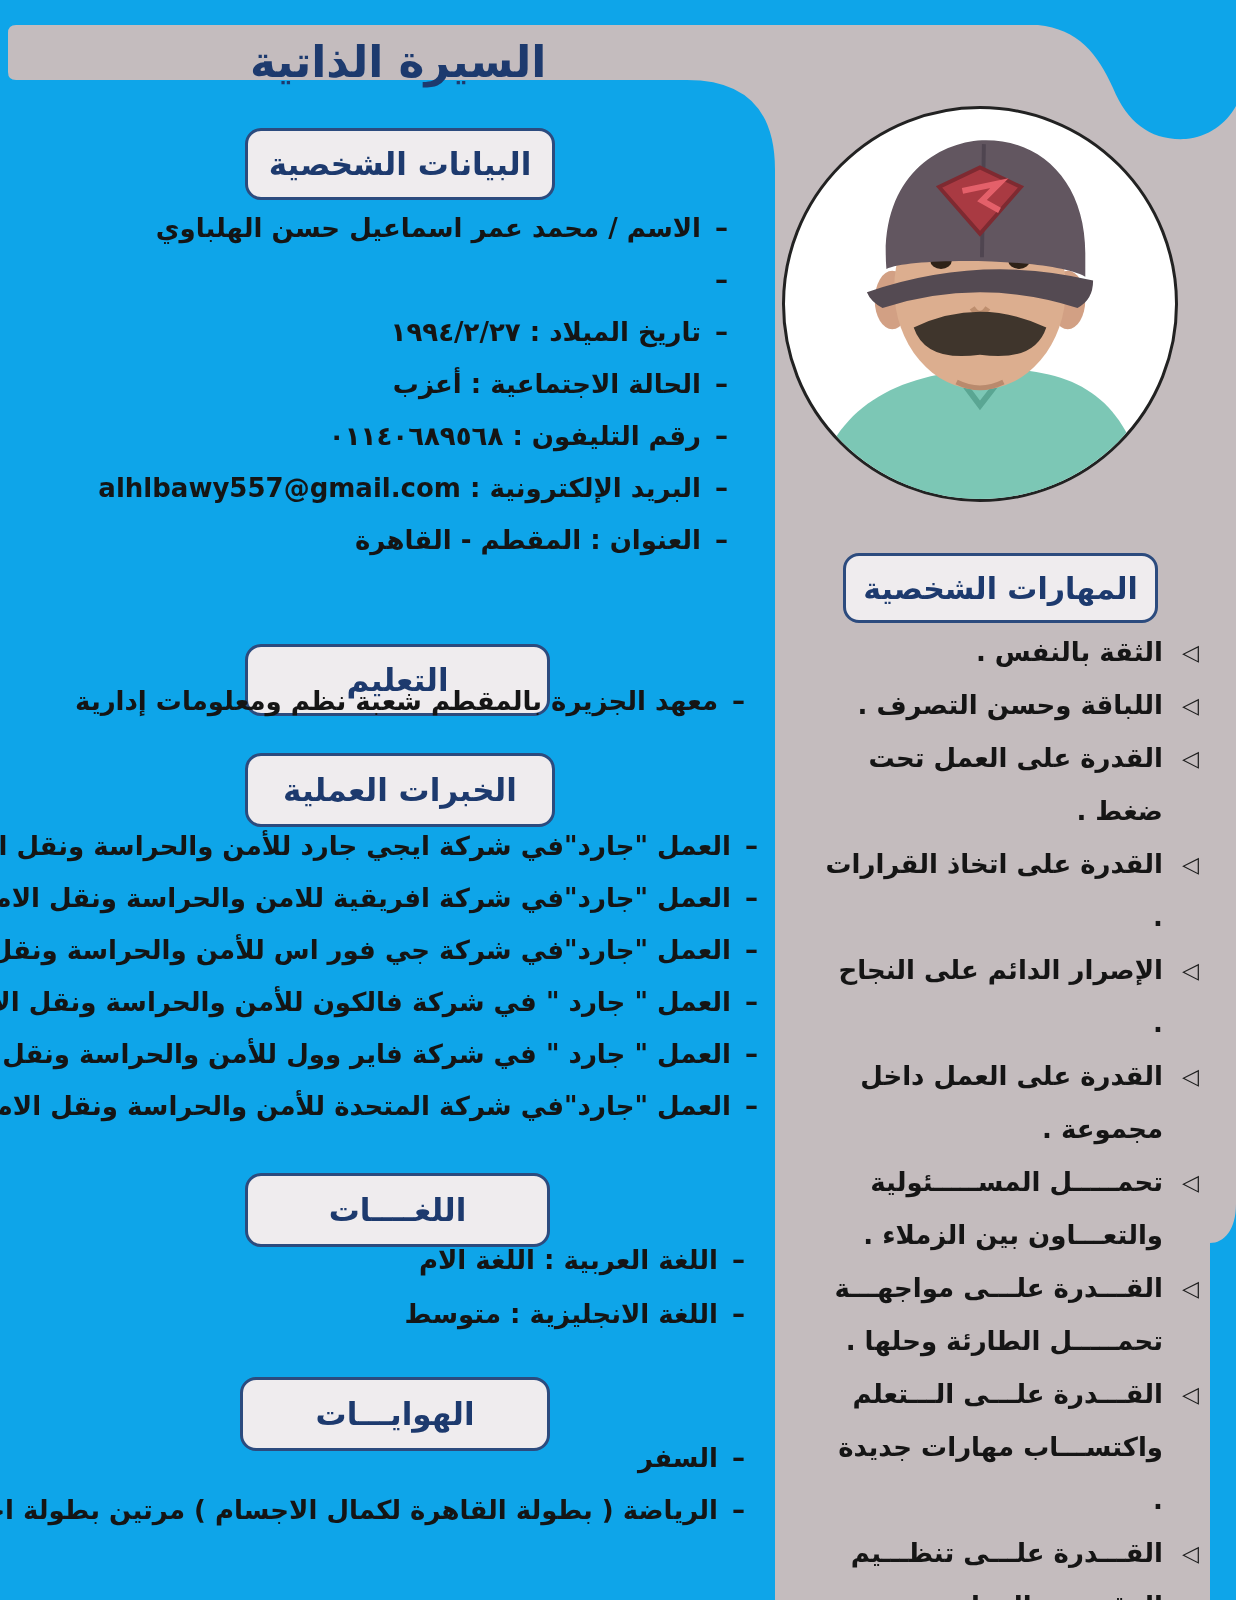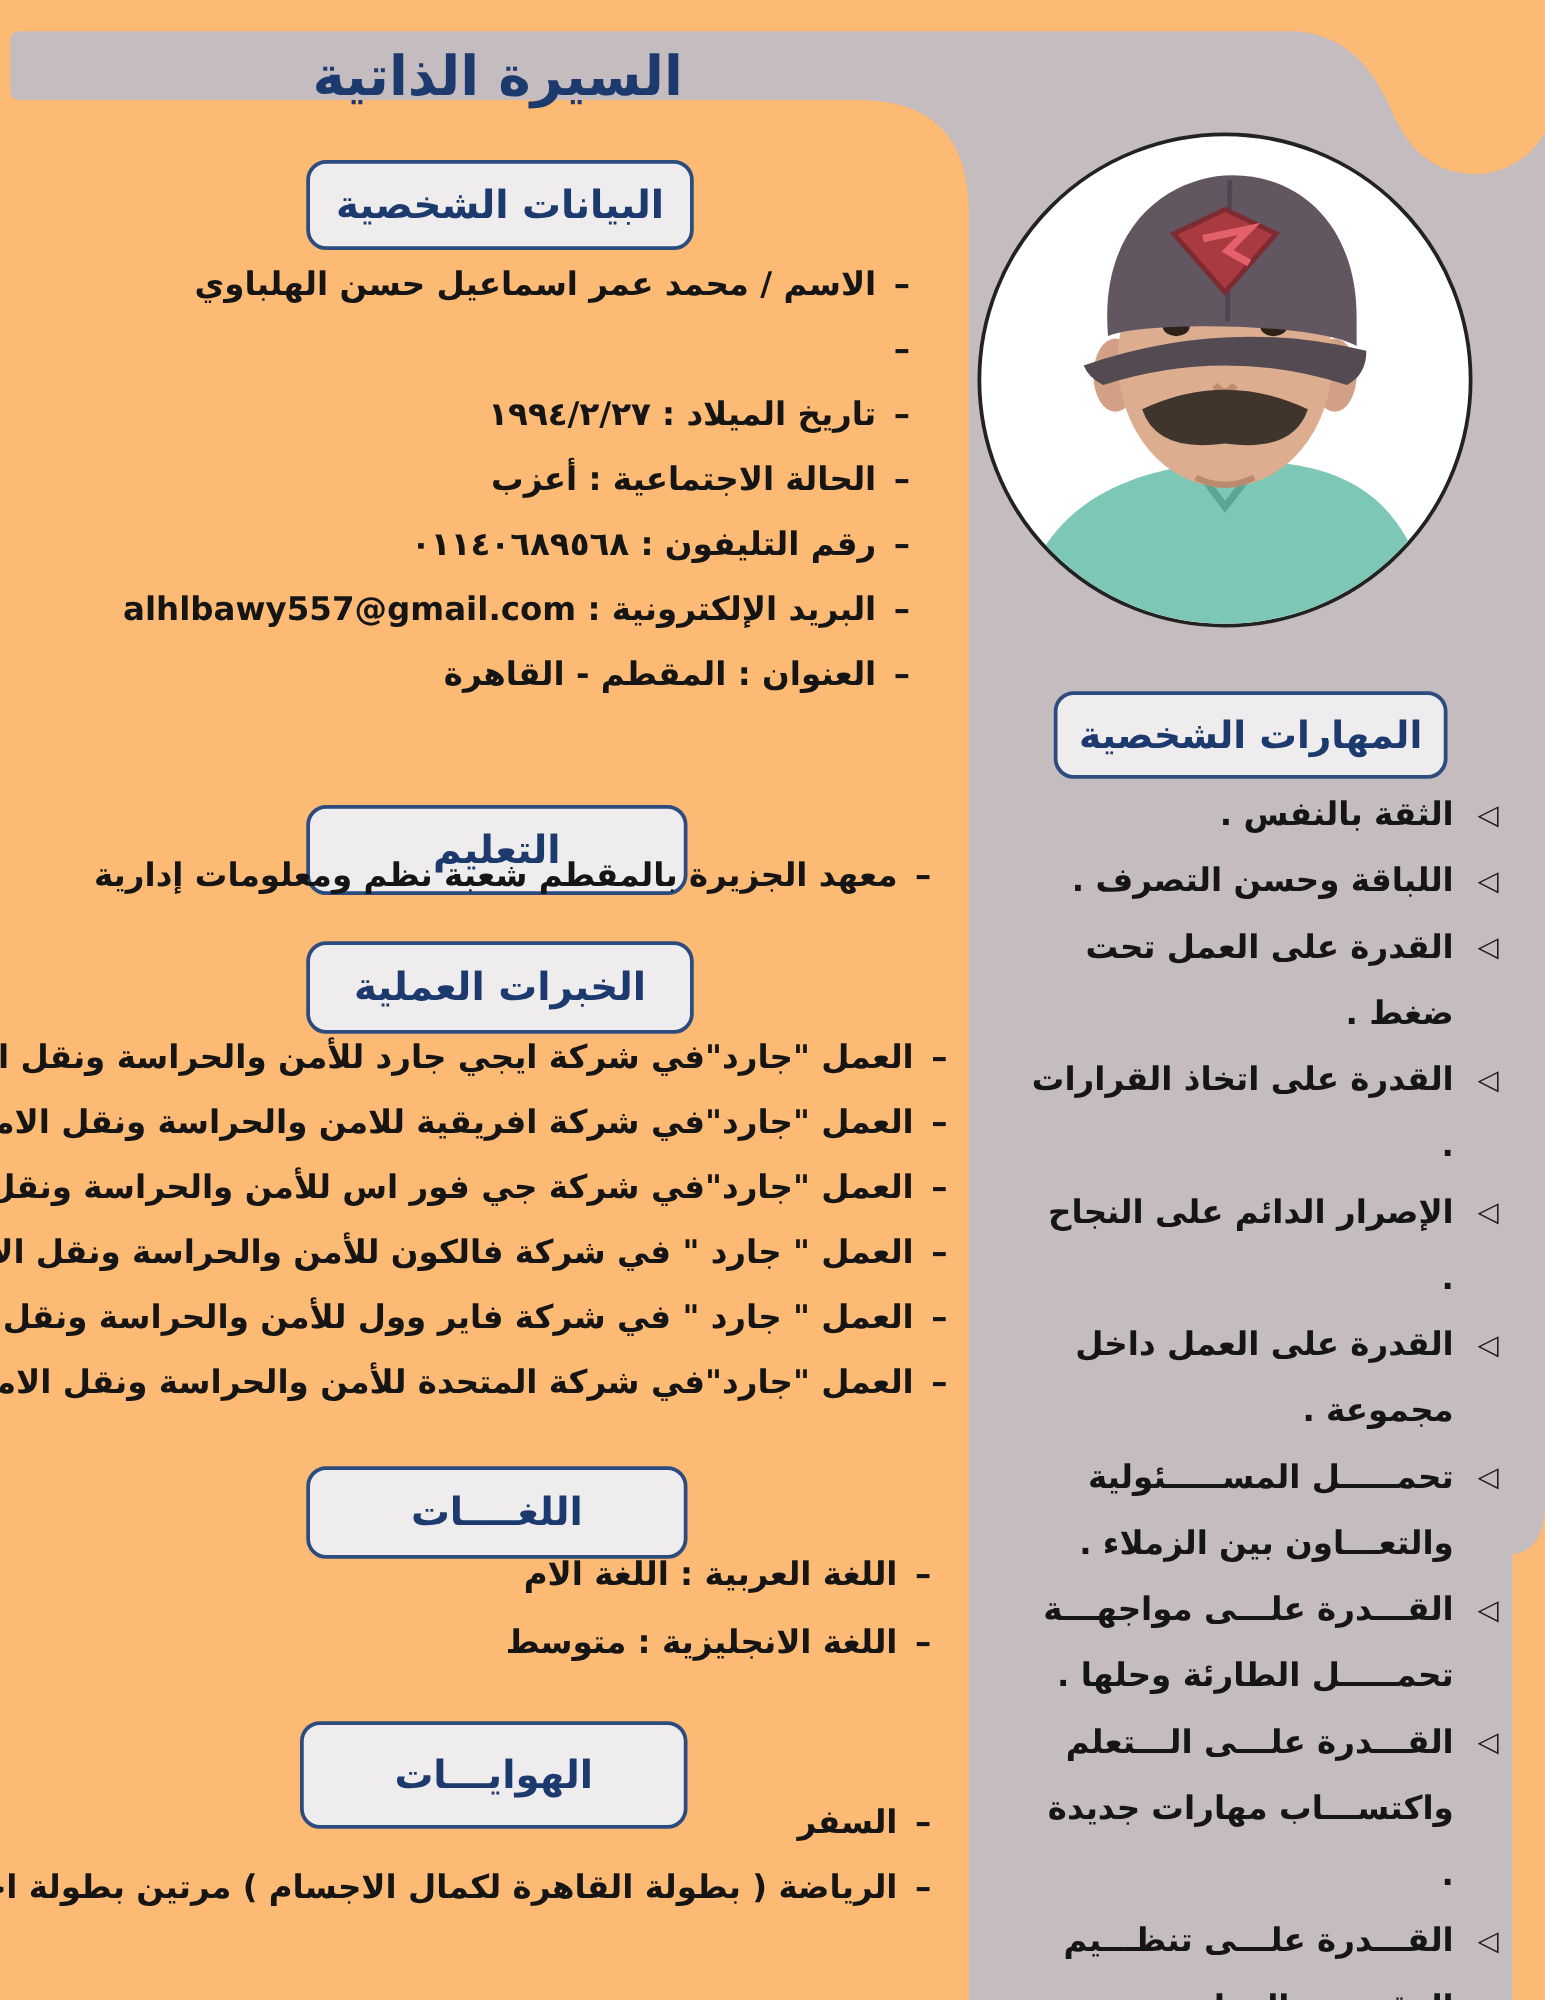--- a/index.html
+++ b/index.html
@@ -1,34 +1,34 @@
 <!DOCTYPE html>
 <html lang="ar"><head>
 <meta charset="utf-8">
 <style>
   html,body{margin:0;padding:0;background:#ffffff;}
   .page{
-    position:relative;width:1236px;height:1600px;background:#fdba74;overflow:hidden;
+    position:relative;width:1236px;height:1600px;background:#0ea5e9;overflow:hidden;
     font-family:"DejaVu Sans",sans-serif;font-weight:bold;
   }
   .bg-svg{position:absolute;left:0;top:0;z-index:0;}
   .title{
     position:absolute;left:250px;top:36px;z-index:3;
     font-size:44px;color:#1d3a6e;direction:rtl;white-space:nowrap;
   }
   .section-box{
     position:absolute;z-index:2;background:#efecee;border:3px solid #2c4b7e;border-radius:16px;
     color:#1d3a6e;display:flex;align-items:center;justify-content:center;
     font-size:31px;direction:rtl;white-space:nowrap;box-sizing:border-box;margin-top:24px;
   }
   .box-personal{left:245px;top:104px;width:310px;height:72px;}
   .box-education{left:245px;top:620px;width:305px;height:72px;}
   .box-experience{left:245px;top:729px;width:310px;height:74px;}
   .box-languages{left:245px;top:1149px;width:305px;height:74px;}
-  .box-hobbies{left:240px;top:1353px;width:310px;height:86px;align-items:center;}
+  .box-hobbies{left:240px;top:1353px;width:310px;height:74px;align-items:center;}
   .box-skills{left:843px;top:529px;width:315px;height:70px;font-size:30px;}
   .rlist{position:absolute;z-index:2;direction:rtl;color:#151515;}
   .rlist .li{display:flex;align-items:baseline;gap:14px;white-space:nowrap;}
   .dash{flex:0 0 auto;}
   .plist{right:508px;top:202px;font-size:26px;line-height:52px;}
   .edlist{right:491px;top:676px;font-size:26px;line-height:50px;}
   .exlist{right:478px;top:820px;font-size:26px;line-height:52px;}
   .lglist{right:491px;top:1233px;font-size:26px;line-height:54px;}
   .hblist{right:491px;top:1432px;font-size:26px;line-height:52px;}
   .sklist{right:37px;top:626px;width:375px;font-size:26px;line-height:53px;}

